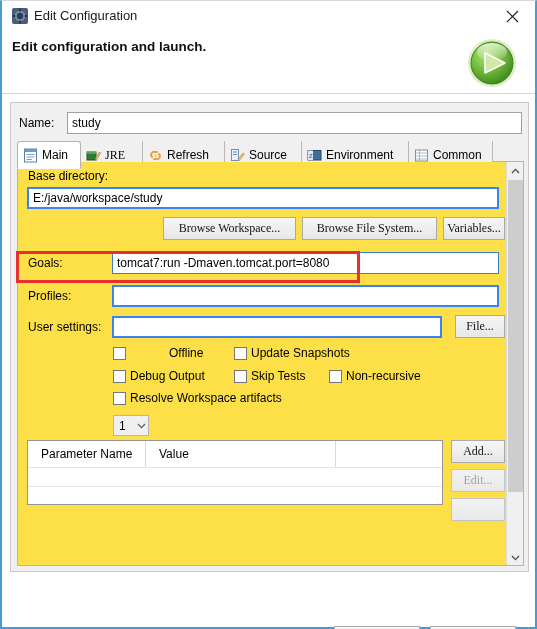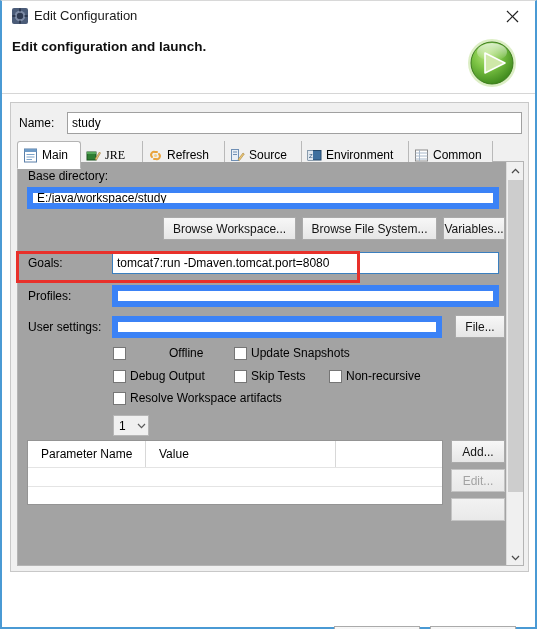--- a/index.html
+++ b/index.html
@@ -148,48 +148,48 @@
     width: 507px; height: 404px;
     background: #f0f0f0;
     border: 1px solid #b4b4b4;
     border-top: none;
     overflow: hidden;
   }
   #pane {
     position: absolute;
     left: 0; top: 0;
     width: 489px; height: 404px;
-    background: #a3a3a3;
+    background: #fde047;
   }
 
   .flabel {
     position: absolute;
     font-size: 12px;
     white-space: nowrap;
     color: #000;
   }
   .finput {
     position: absolute;
     background: #ffffff;
-    border: 6px solid #3b82f6;
+    border: 2px solid #3b82f6;
     padding: 2px 4px;
     height: 22px;
     font-family: "Liberation Sans", sans-serif;
     font-size: 12px;
     color: #000;
     outline: none;
   }
   .finput.focused { border: 1px solid #3a7fbf; }
 
   .btn {
     position: absolute;
     height: 23px;
     background: linear-gradient(#f7f7f7, #e6e6e6);
     border: 1px solid #aaaaaa;
-    font-family: Liberation Sans, sans-serif;
+    font-family: Liberation Serif, serif;
     font-size: 12px;
     color: #141414;
     display: flex; align-items: center; justify-content: center;
     white-space: nowrap;
     cursor: default;
   }
   .btn.disabled { color: #a3a3a3; border-color: #c4c4c4;
                   background: linear-gradient(#f2f2f2, #e9e9e9); }
 
   

